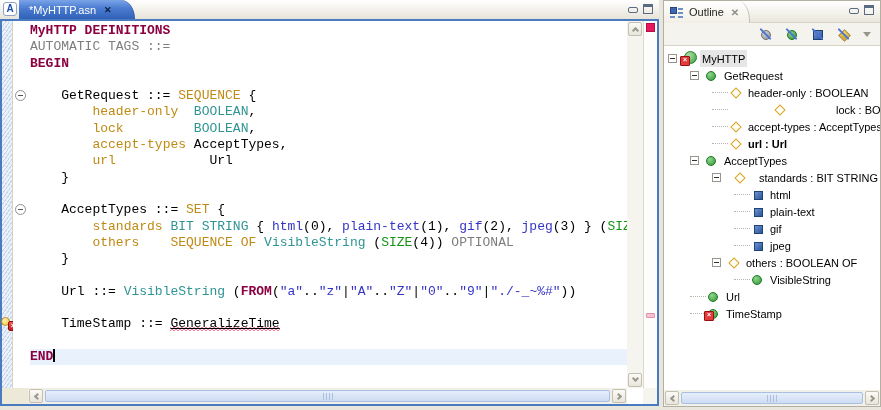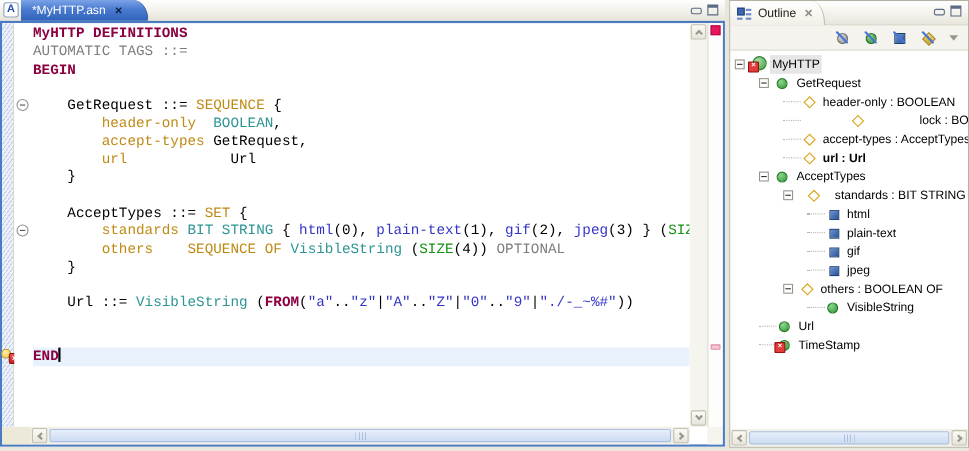--- a/index.html
+++ b/index.html
@@ -169,31 +169,33 @@
         </div>
 
       <div class="textarea">
         <div>
             <div class="cline"><span class="tk-mod">MyHTTP DEFINITIONS</span></div>
             <div class="cline"><span class="tk-gray">AUTOMATIC TAGS ::=</span></div>
             <div class="cline"><span class="tk-mod">BEGIN</span></div>
             <div class="cline"></div>
             <div class="cline"><span class="tk-plain">    GetRequest ::= </span><span class="tk-kw">SEQUENCE</span><span class="tk-plain"> {</span></div>
             <div class="cline"><span class="tk-plain">        </span><span class="tk-field">header-only</span><span class="tk-plain">  </span><span class="tk-type">BOOLEAN</span><span class="tk-plain">,</span></div>
-            <div class="cline"><span class="tk-plain">        </span><span class="tk-field">accept-types</span><span class="tk-plain"> GetRequest,</span></div>
+            <div class="cline"><span class="tk-plain">        </span><span class="tk-field">lock</span><span class="tk-plain">         </span><span class="tk-type">BOOLEAN</span><span class="tk-plain">,</span></div>
+            <div class="cline"><span class="tk-plain">        </span><span class="tk-field">accept-types</span><span class="tk-plain"> AcceptTypes,</span></div>
             <div class="cline"><span class="tk-plain">        </span><span class="tk-field">url</span><span class="tk-plain">            Url</span></div>
             <div class="cline"><span class="tk-plain">    }</span></div>
             <div class="cline"></div>
             <div class="cline"><span class="tk-plain">    AcceptTypes ::= </span><span class="tk-kw">SET</span><span class="tk-plain"> {</span></div>
             <div class="cline"><span class="tk-plain">        </span><span class="tk-field">standards</span><span class="tk-plain"> </span><span class="tk-type">BIT STRING</span><span class="tk-plain"> { </span><span class="tk-val">html</span><span class="tk-plain">(0), </span><span class="tk-val">plain-text</span><span class="tk-plain">(1), </span><span class="tk-val">gif</span><span class="tk-plain">(2), </span><span class="tk-val">jpeg</span><span class="tk-plain">(3) } (</span><span class="tk-size">SIZE</span><span class="tk-plain">(</span></div>
             <div class="cline"><span class="tk-plain">        </span><span class="tk-field">others</span><span class="tk-plain">    </span><span class="tk-kw">SEQUENCE OF</span><span class="tk-plain"> </span><span class="tk-type">VisibleString</span><span class="tk-plain"> (</span><span class="tk-size">SIZE</span><span class="tk-plain">(4)) </span><span class="tk-gray">OPTIONAL</span></div>
             <div class="cline"><span class="tk-plain">    }</span></div>
             <div class="cline"></div>
             <div class="cline"><span class="tk-plain">    Url ::= </span><span class="tk-type">VisibleString</span><span class="tk-plain"> (</span><span class="tk-mod">FROM</span><span class="tk-plain">(</span><span class="tk-val">"a"</span><span class="tk-plain">..</span><span class="tk-val">"z"</span><span class="tk-plain">|</span><span class="tk-val">"A"</span><span class="tk-plain">..</span><span class="tk-val">"Z"</span><span class="tk-plain">|</span><span class="tk-val">"0"</span><span class="tk-plain">..</span><span class="tk-val">"9"</span><span class="tk-plain">|</span><span class="tk-val">"./-_~%#"</span><span class="tk-plain">))</span></div>
             <div class="cline"></div>
+            <div class="cline"><span class="tk-plain">    TimeStamp ::= </span><span class="tk-err">GeneralizeTime</span></div>
             <div class="cline"></div>
             <div class="cline hl"><span class="tk-mod">END</span><span class="caret"></span></div>
           </div>
       </div>
 
       <div class="vscroll">
         <span class="sbtn">
             <i class="chev up"></i>
           </span>
         <span class="sbtn vs-bottom">

